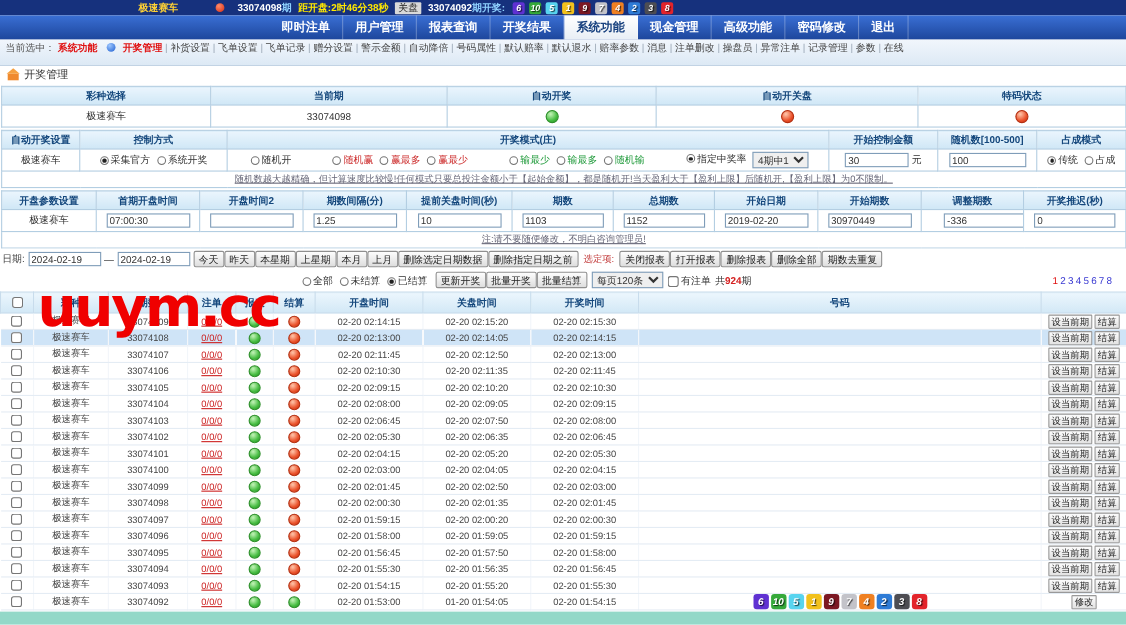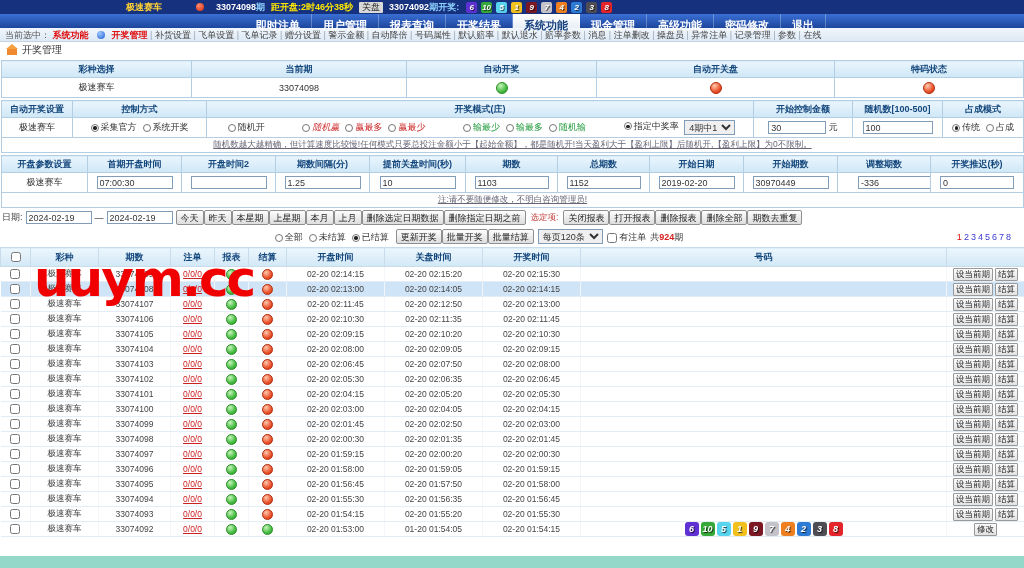--- a/index.html
+++ b/index.html
@@ -10,26 +10,26 @@
   .topbar { height:14px; background:#16317d; color:#fff; display:flex; align-items:center; padding-left:126px; gap:6px; font-size:9px; white-space:nowrap; }
   .lname { color:#ffd234; font-weight:bold; margin-right:28px; }
   .reddot { width:8px; height:8px; border-radius:50%; background:radial-gradient(circle at 35% 30%,#ff8a6a,#d42a10); display:inline-block; margin-right:6px; }
   .wht { color:#fff; font-weight:bold; }
   .sfx { color:#8fd2ff; font-style:normal; font-weight:bold; }
   .ylw { color:#ffe800; font-weight:bold; }
   .closechip { background:#d9d9d9; color:#222; padding:0 3px; border-radius:1px; line-height:11px; cursor:pointer; }
   .ballrow { display:inline-flex; gap:2px; align-items:center; }
 
   
-  .menubar { height:14px; background:linear-gradient(#3a6fd4,#1d469c); display:flex; padding-left:245px; }
+  .menubar { height:22px; background:linear-gradient(#3a6fd4,#1d469c); display:flex; padding-left:245px; }
   .tab { color:#fff; font-weight:bold; font-size:11px; line-height:22px; padding:0 11px; border-right:1px solid rgba(255,255,255,.28); cursor:pointer; }
   .tab.active { background:linear-gradient(#ffffff,#e8eef5); color:#17407e; }
 
   
-  .submenu { height:14px; line-height:14px; background:linear-gradient(#f1f6fc,#dde9f5); border-bottom:1px solid #c2d3e4; padding-left:5px; font-size:9px; white-space:nowrap; overflow:hidden; }
+  .submenu { height:24px; line-height:14px; background:linear-gradient(#f1f6fc,#dde9f5); border-bottom:1px solid #c2d3e4; padding-left:5px; font-size:9px; white-space:nowrap; overflow:hidden; }
   .smlabel { color:#555; }
   .smmod { color:#e01010; font-weight:bold; margin-right:4px; }
   .bullet { display:inline-block; width:8px; height:8px; border-radius:50%; background:radial-gradient(circle at 35% 30%,#9cc6ff,#1f5fd0); vertical-align:-1px; margin:0 4px 0 2px; }
   .slink { color:#444; cursor:pointer; }
   .slink.active { color:#e01010; font-weight:bold; }
   .sep { color:#9aa7b5; }
 
   
   .titlerow { height:16px; background:#fff; display:flex; align-items:center; gap:5px; padding-left:7px; font-size:10px; color:#333; }
   .house { position:relative; width:10px; height:6px; background:#f08a2e; margin-top:4px; display:inline-block; }
@@ -185,21 +185,21 @@
             <span>系统开奖</span>
           </label></td>
     <td>
       <div class="modecell">
         <span><label class="ropt">
                 <span class="rdot"></span>
                 <span>随机开</span>
               </label></span>
         <span><label class="ropt">
                 <span class="rdot"></span>
-                <span style="color: rgb(204, 43, 43); font-style: italic;">随机赢</span>
+                <span style="color: rgb(204, 43, 43);">随机赢</span>
               </label><label class="ropt">
                 <span class="rdot"></span>
                 <span style="color: rgb(204, 43, 43);">赢最多</span>
               </label><label class="ropt">
                 <span class="rdot"></span>
                 <span style="color: rgb(204, 43, 43);">赢最少</span>
               </label></span>
         <span><label class="ropt">
                 <span class="rdot"></span>
                 <span style="color: rgb(31, 154, 58);">输最少</span>

